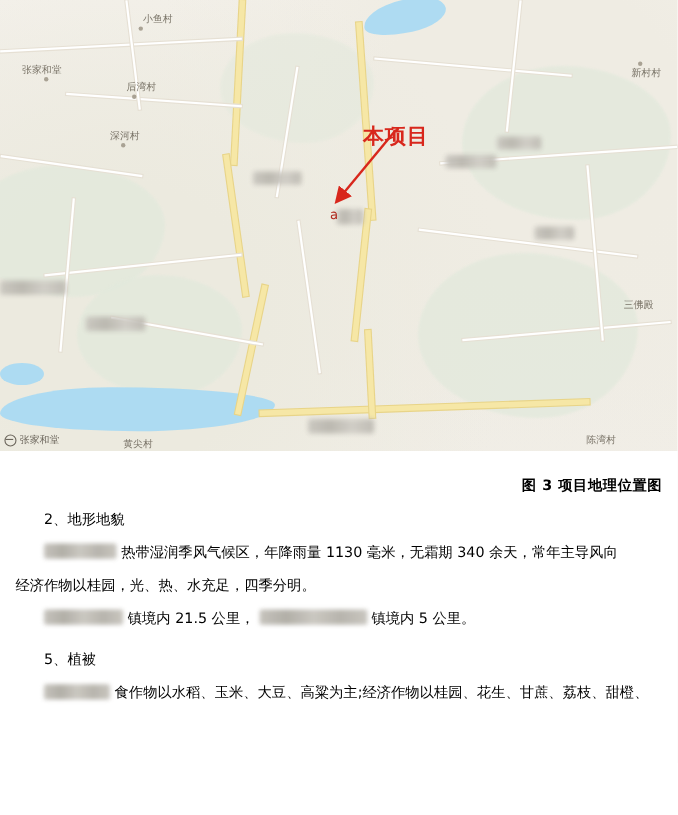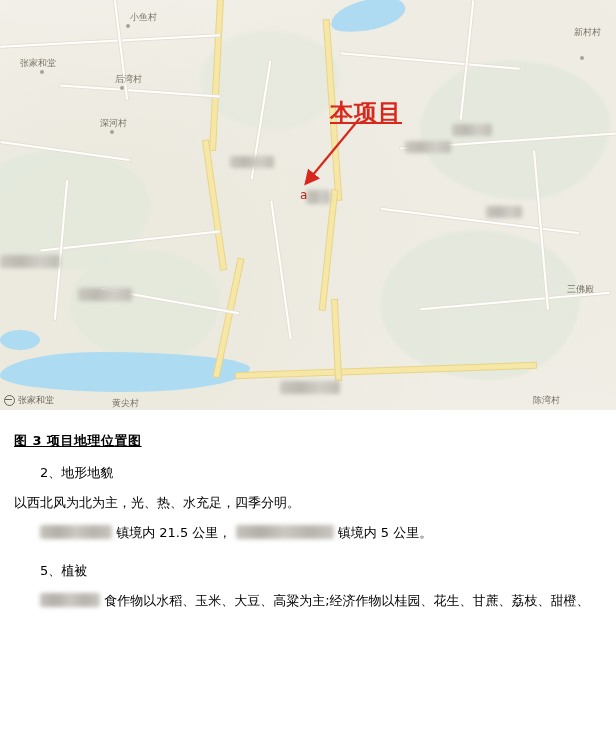--- a/index.html
+++ b/index.html
@@ -90,27 +90,26 @@
   .blur-label {
     position: absolute;
     border-radius: 2px;
     background: linear-gradient(90deg, #c9c6bf, #b9b6ae, #d0cdc6, #bdbab2);
     filter: blur(2.2px);
     opacity: .95;
   }
   .proj-text {
     position: absolute;
     left: 330px;
-    top: 97px;
-    font-size: 23px;
+    top: 111px;
+    font-size: 19px;
     font-weight: bold;
     color: #d8271c;
     letter-spacing: 1px;
     font-family: "DejaVu Sans", sans-serif;
-    text-decoration: underline;
   }
   .arrow-svg {
     position: absolute;
     left: 280px;
     top: 110px;
     width: 90px;
     height: 90px;
   }
   .proj-marker {
     position: absolute;
@@ -149,27 +148,26 @@
   
   .doc {
     position: absolute;
     left: 0;
     top: 410px;
     width: 616px;
     padding: 0 14px;
     box-sizing: border-box;
   }
   .fig-caption {
-    text-align: left;
+    text-align: right;
     font-size: 13px;
     font-weight: bold;
     margin-top: 22px;
     font-family: "DejaVu Sans", sans-serif;
     letter-spacing: .5px;
-    text-decoration: underline;
   }
   .para {
     font-size: 13px;
     line-height: 30px;
     font-family: "DejaVu Sans", sans-serif;
     margin: 0;
     text-indent: 0;
   }
   .heading {
     margin-top: 8px;
@@ -237,24 +235,24 @@
     <div class="blur-label" style="left:405px;top:141px;width:46px;height:12px;"></div>
     <div class="blur-label" style="left:230px;top:156px;width:44px;height:12px;"></div>
     <div class="blur-label" style="left:486px;top:206px;width:36px;height:12px;"></div>
     <div class="blur-label" style="left:306px;top:190px;width:24px;height:14px;"></div>
     <div class="blur-label" style="left:0px;top:255px;width:60px;height:13px;"></div>
     <div class="blur-label" style="left:78px;top:288px;width:54px;height:13px;"></div>
     <div class="blur-label" style="left:280px;top:381px;width:60px;height:13px;"></div>
 
     <div class="map-label" style="left:130px;top:11px;">小鱼村</div>
     <div class="map-label" style="left:20px;top:57px;">张家和堂</div>
-    <div class="map-label" style="left:574px;top:26px;">新村村</div>
+    <div class="map-label" style="left:574px;top:60px;">新村村</div>
     <div class="map-label" style="left:115px;top:73px;">后湾村</div>
     <div class="map-label" style="left:100px;top:117px;">深河村</div>
-    <div class="map-label" style="left:567px;top:283px;">三佛殿</div>
+    <div class="map-label" style="left:567px;top:271px;">三佛殿</div>
     <div class="map-label" style="left:533px;top:394px;">陈湾村</div>
     <div class="map-label" style="left:112px;top:397px;">黄尖村</div>
 
     <div class="map-dot" style="left:126px;top:24px;"></div>
     <div class="map-dot" style="left:40px;top:70px;"></div>
     <div class="map-dot" style="left:120px;top:86px;"></div>
     <div class="map-dot" style="left:110px;top:130px;"></div>
     <div class="map-dot" style="left:580px;top:56px;"></div>
 
     <div class="proj-text">本项目</div>
@@ -275,21 +273,25 @@
       <span>张家和堂</span>
     </div>
   </div>
 
   <div class="doc">
 
     <div class="fig-caption">图 3  项目地理位置图</div>
 
     <p class="para heading">2、地形地貌</p>
 
-    <p class="para body-p cont">以西北风为北为主，光、热、水充足，四季分明。</p>
+    <p class="para body-p">
+      <span class="redact" style="width:66px;"></span>
+      <span>热带湿润季风气候区，年降雨量 1130 毫米，无霜期 340 余天，常年主导风向</span>
+    </p>
+    <p class="para body-p cont">经济作物以桂园，光、热、水充足，四季分明。</p>
 
     <p class="para body-p">
       <span class="redact" style="width:72px;"></span>
       <span>镇境内 21.5 公里，</span>
       <span class="redact" style="width:98px;"></span>
       <span>镇境内 5 公里。</span>
     </p>
 
     <p class="para heading">5、植被</p>
     <p class="para body-p">

